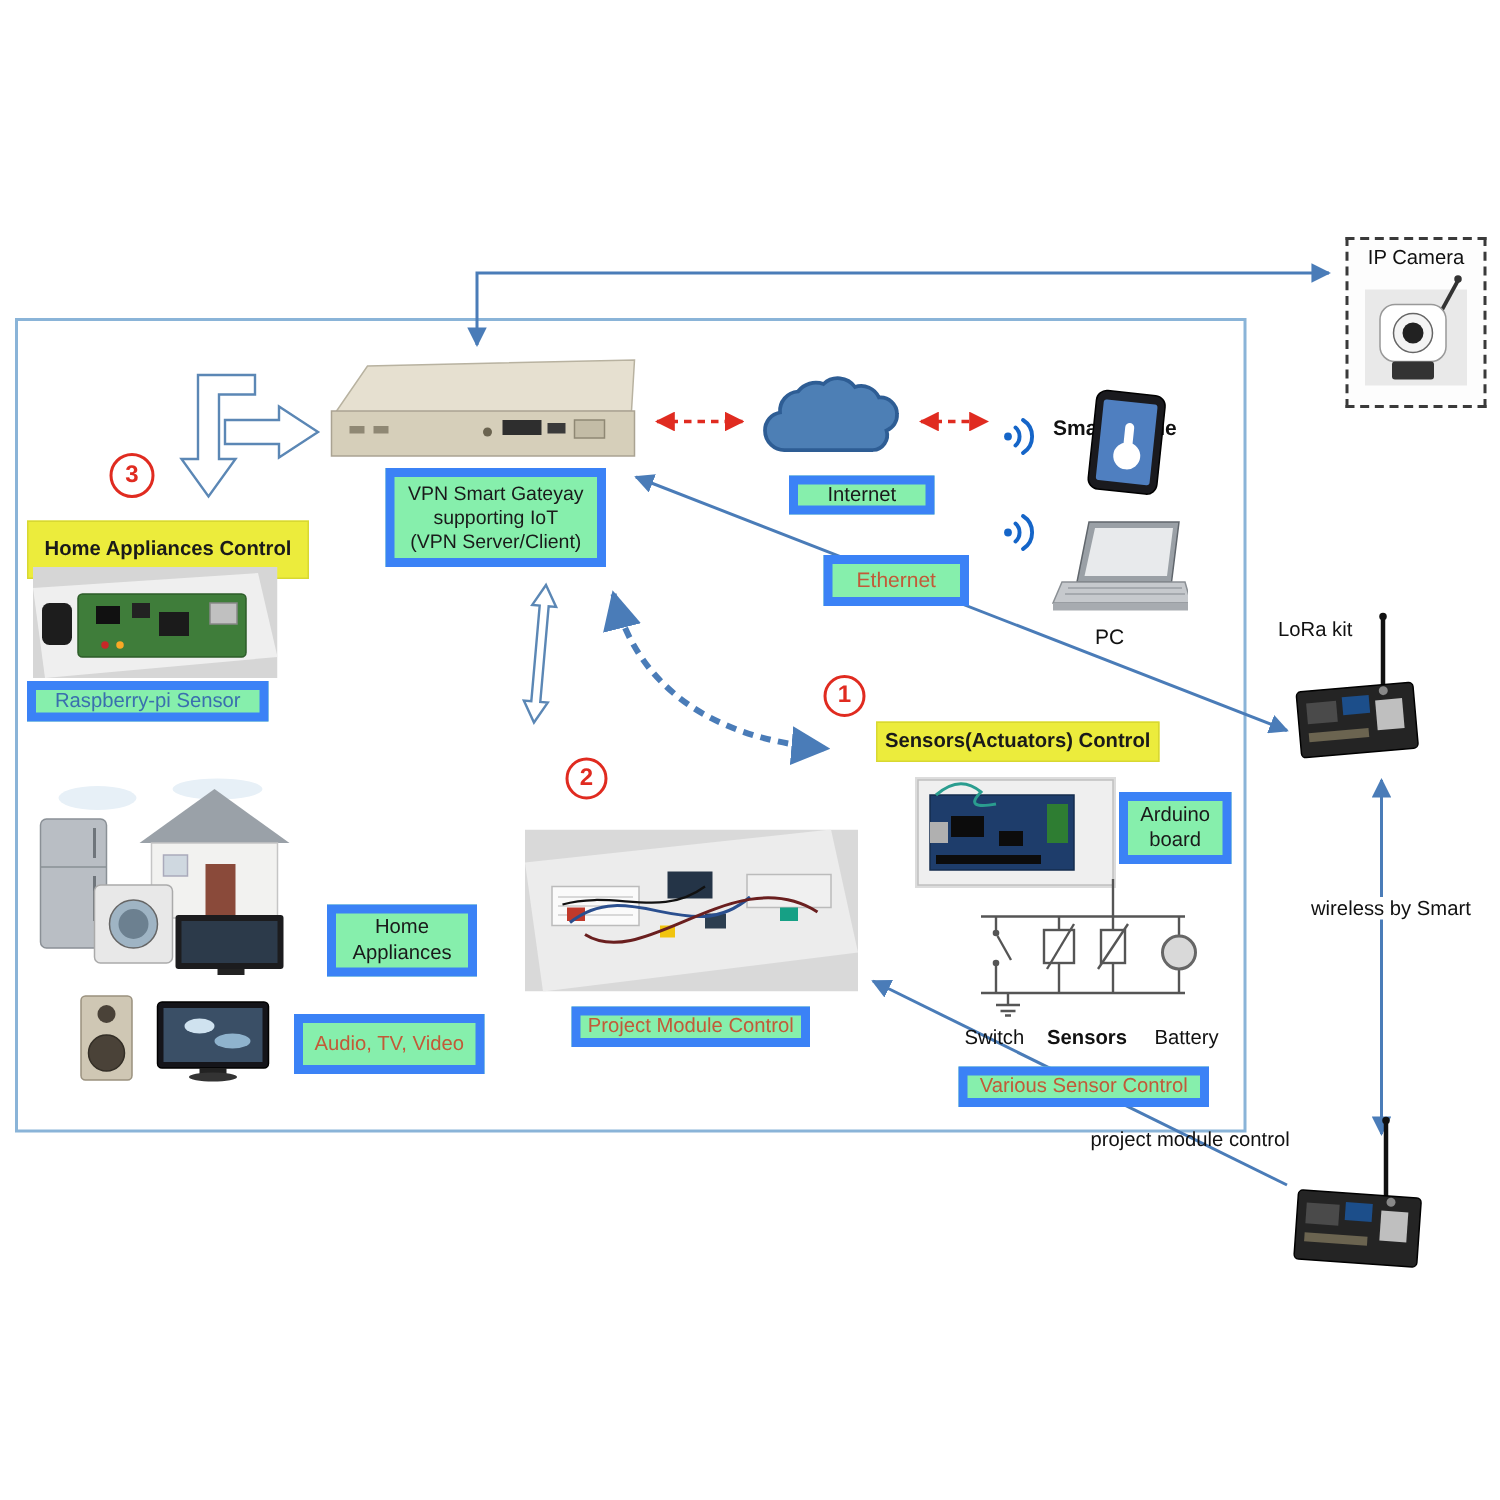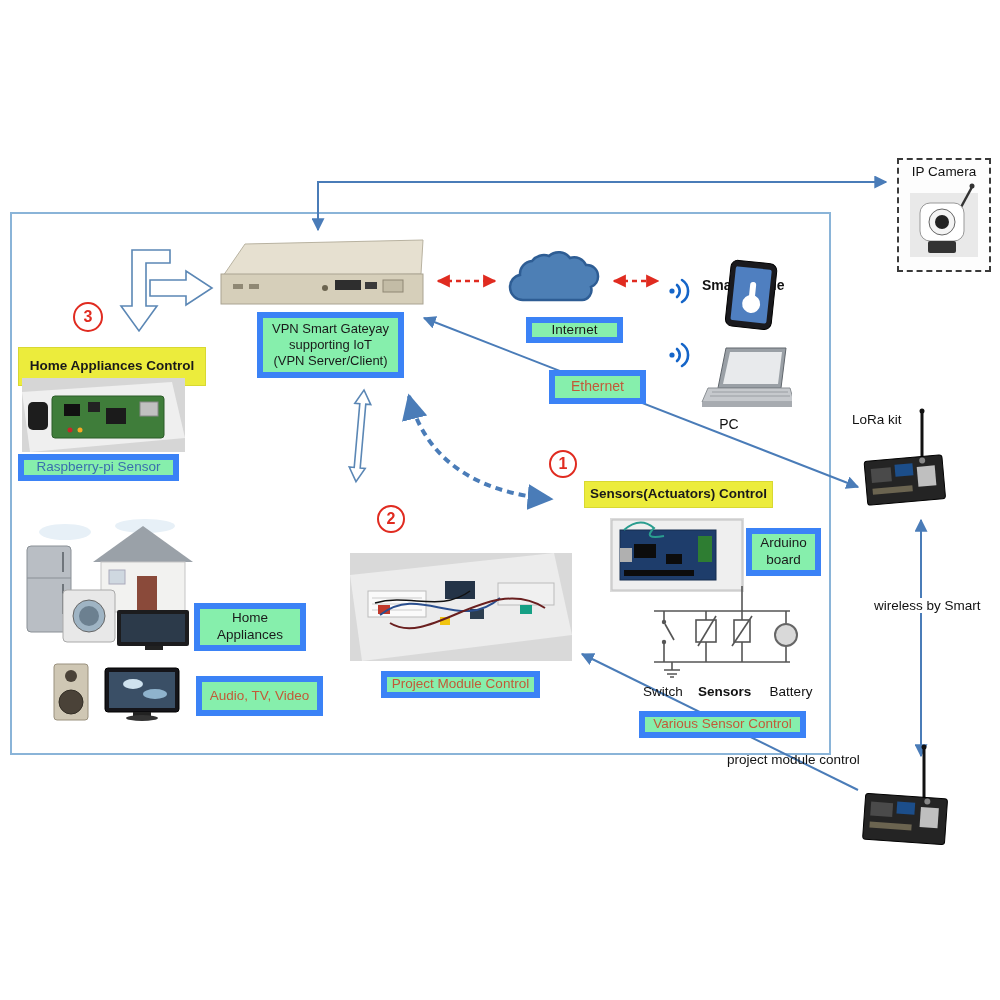--- a/index.html
+++ b/index.html
@@ -148,21 +148,21 @@
 
   <svg class="abs img" style="left:698px; top:346px;" width="94" height="68" viewBox="0 0 94 68">
     <polygon points="28,2 88,2 83,42 20,42" fill="#9aa0a6" stroke="#60666c"></polygon>
     <polygon points="32,6 84,6 80,38 25,38" fill="#e8eaec"></polygon>
     <polygon points="10,42 92,42 96,56 4,56" fill="#c6c9cd" stroke="#8a8f94"></polygon>
     <line x1="14" y1="46" x2="90" y2="46" stroke="#9a9ea3"></line>
     <line x1="12" y1="50" x2="92" y2="50" stroke="#9a9ea3"></line>
     <rect x="4" y="56" width="92" height="5" fill="#a7abb0"></rect>
   </svg>
 
-  <div class="abs plain-label" style="left:714px; top:416px; width:30px; text-align:center; font-size:14px;">PC</div>
+  <div class="abs plain-label" style="left:730px; top:416px; width:30px; text-align:left; font-size:14px;">PC</div>
 
   <div class="abs label-box orange" style="left:549px; top:370px; width:97px; height:34px; font-size:14px;">Ethernet</div>
 
   <div class="abs circle-num" style="left:549px; top:450px; width:28px; height:28px;">1</div>
 
   <div class="abs label-box yellow" style="left:584px; top:481px; width:189px; height:27px;">Sensors(Actuators) Control</div>
 
   <div class="abs circle-num" style="left:377px; top:505px; width:28px; height:28px;">2</div>
 
   <svg class="abs img" style="left:25px; top:518px;" width="172" height="134" viewBox="0 0 172 134">
@@ -177,21 +177,21 @@
     <rect x="112" y="58" width="20" height="36" fill="#8a4a3a"></rect>
     <rect x="84" y="52" width="16" height="14" fill="#cfd8e0" stroke="#aab"></rect>
     <rect x="38" y="72" width="52" height="52" rx="4" fill="#e8e8e8" stroke="#aaa"></rect>
     <circle cx="64" cy="98" r="16" fill="#9fb4c4" stroke="#666"></circle>
     <circle cx="64" cy="98" r="10" fill="#6c8090"></circle>
     <rect x="92" y="92" width="72" height="36" rx="2" fill="#1c1c1e"></rect>
     <rect x="96" y="96" width="64" height="28" fill="#2c3a4a"></rect>
     <rect x="120" y="128" width="18" height="4" fill="#222"></rect>
   </svg>
 
-  <div class="abs label-box pre" style="left:194px; top:603px; width:112px; height:48px;">Home
+  <div class="abs label-box pre" style="left:218px; top:603px; width:100px; height:48px;">Home
 Appliances</div>
 
   <svg class="abs img" style="left:50px; top:662px;" width="42" height="60" viewBox="0 0 42 60">
     <rect x="4" y="2" width="34" height="56" rx="3" fill="#cfc7b4" stroke="#9a917e"></rect>
     <circle cx="21" cy="40" r="12" fill="#4a4238" stroke="#332e26"></circle>
     <circle cx="21" cy="14" r="6" fill="#4a4238"></circle>
   </svg>
 
   <svg class="abs img" style="left:103px; top:666px;" width="78" height="56" viewBox="0 0 78 56">
     <rect x="2" y="2" width="74" height="44" rx="3" fill="#15151a" stroke="#000"></rect>

